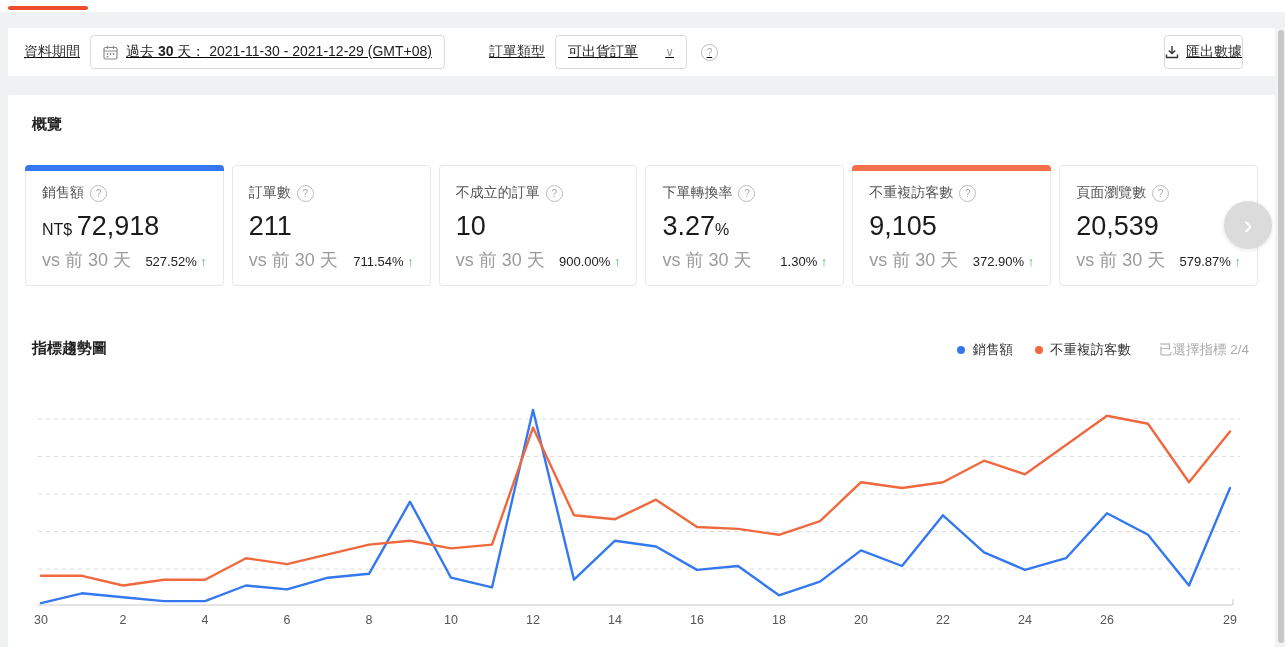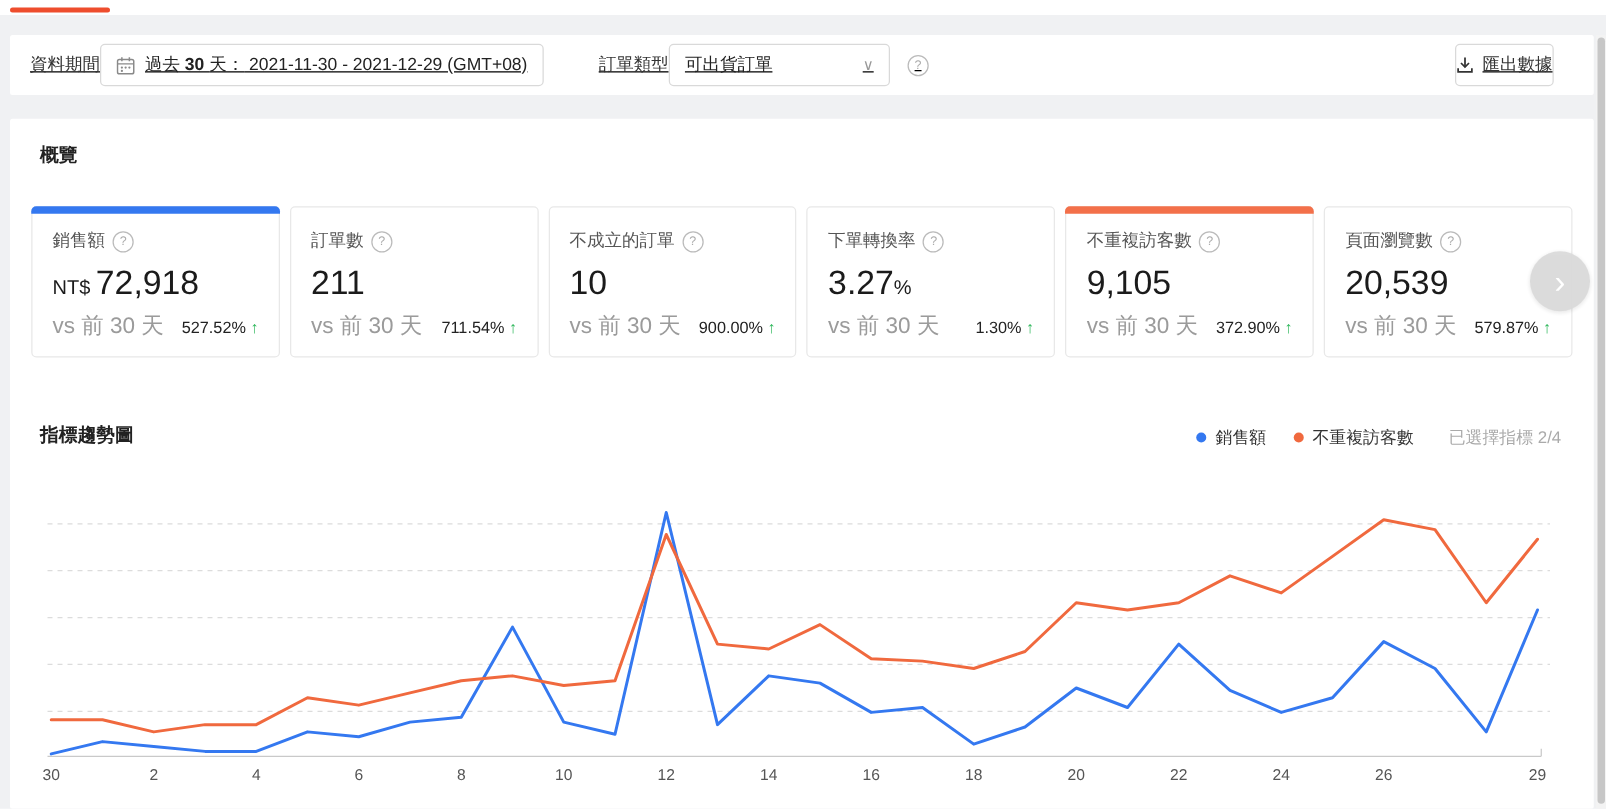--- a/index.html
+++ b/index.html
@@ -12,24 +12,24 @@
   .panel{position:absolute;left:8px;right:10px;background:#fff;border-radius:2px;text-decoration:underline;}
 
   
   .tabstrip{position:absolute;top:0;left:0;right:0;height:12px;background:#fff;}
   .tab-indicator{position:absolute;left:8px;bottom:2px;width:80px;height:4px;border-radius:2px;}
 
   
   .filter-panel{top:28px;height:48px;display:flex;align-items:center;padding:0 16px;box-sizing:border-box;}
   .flabel{font-size:14px;color:#333;}
   .pickbox{display:flex;align-items:center;gap:8px;height:34px;border:1px solid #d9d9d9;border-radius:4px;
-    padding:0 12px;background:#fff;cursor:pointer;box-sizing:border-box;text-align:center;}
+    padding:0 12px;margin-left:10px;background:#fff;cursor:pointer;box-sizing:border-box;text-align:center;}
   .datebox{font-size:14px;color:#222;}
   .datebox b{font-weight:700;}
-  .selectbox{width:177px;justify-content:space-between;font-size:14px;color:#222;}
+  .selectbox{width:132px;justify-content:space-between;font-size:14px;color:#222;}
   .chev{color:#999;font-size:12px;line-height:1;}
   .helpcircle{width:15px;height:15px;border:1px solid #bbb;border-radius:50%;color:#aaa;font-size:10px;
     display:inline-flex;align-items:center;justify-content:center;flex:0 0 auto;background:#fff;}
   .orderlabel{margin-left:44px;}
   .filter-help{margin-left:14px;}
   .export-btn{margin-left:auto;margin-right:16px;display:flex;align-items:center;gap:7px;height:34px;
     border:1px solid #d9d9d9;border-radius:4px;padding:0 0;background:#fff;font-size:14px;color:#333;cursor:pointer;box-sizing:border-box;}
   .icon-svg{display:block;}
 
   

